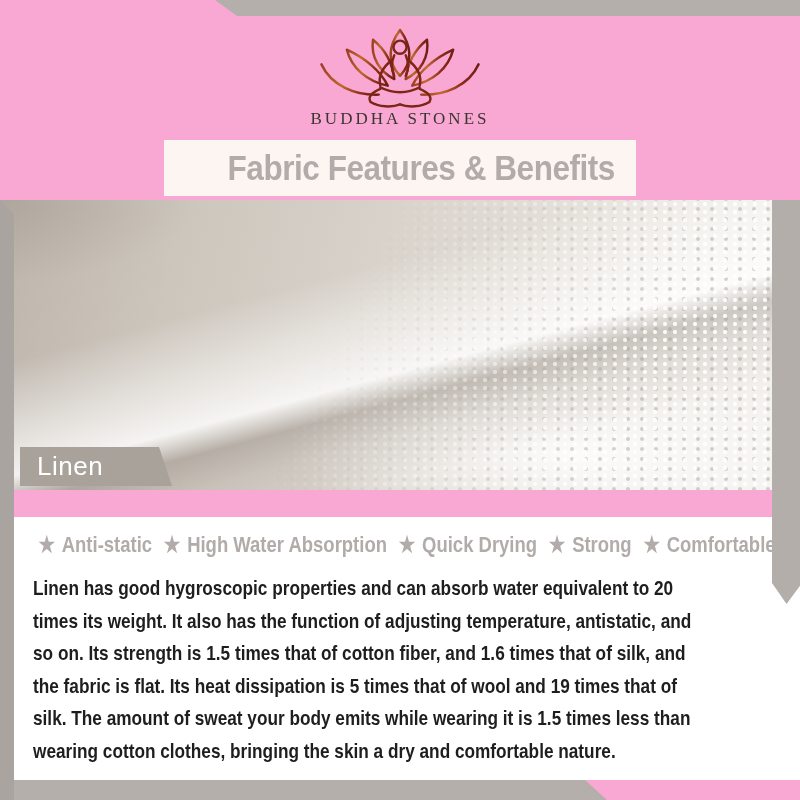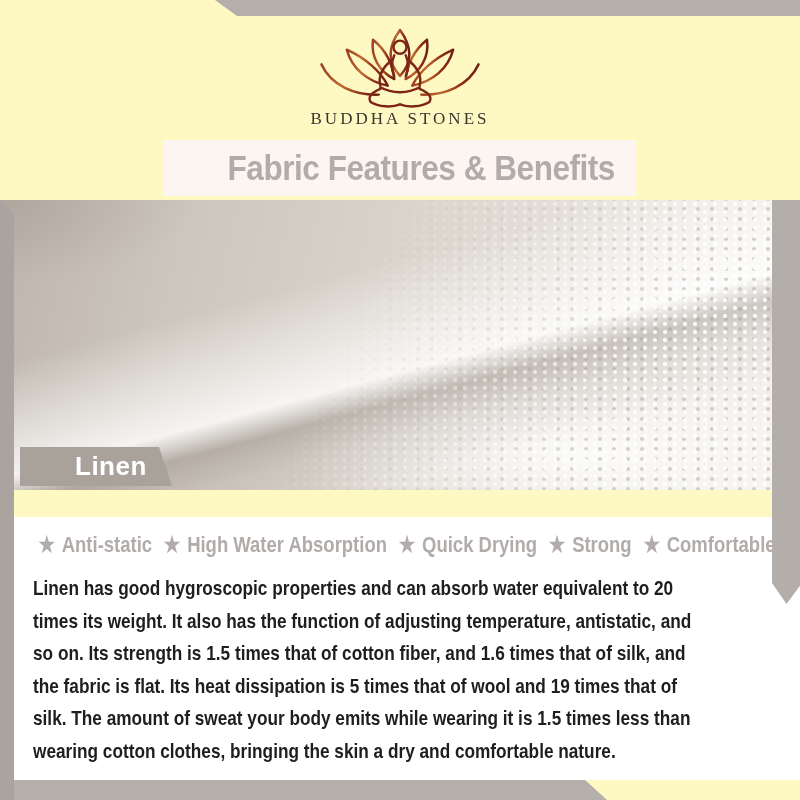--- a/index.html
+++ b/index.html
@@ -3,21 +3,21 @@
 <meta charset="utf-8">
 <style>
   html,body { margin:0; padding:0; }
   body {
     width:800px; height:800px;
     font-family:"Liberation Sans", sans-serif;
     background:#f8ece8;
     position:relative;
     overflow:hidden;
   }
-  .canvas { position:absolute; inset:0; width:800px; height:800px; background:#fef9c3; overflow:hidden; }
+  .canvas { position:absolute; inset:0; width:800px; height:800px; background:#f9a8d4; overflow:hidden; }
 
   
   .band-top {
     position:absolute; left:215px; top:0; width:585px; height:16px;
     background:#b4afab;
     clip-path:polygon(0 0, 100% 0, 100% 100%, 22px 100%);
   }
   .band-bottom {
     position:absolute; left:0; top:780px; width:607px; height:20px;
     background:#b4afab;
@@ -79,22 +79,22 @@
     -webkit-mask:linear-gradient(295deg, rgba(0,0,0,0.95) 22%, rgba(0,0,0,0) 58%);
             mask:linear-gradient(295deg, rgba(0,0,0,0.95) 22%, rgba(0,0,0,0) 58%);
   }
 
   
   .linen-label {
     position:absolute; left:20px; top:447px; width:152px; height:39px;
     background:#a8a29b;
     clip-path:polygon(0 0, calc(100% - 13px) 0, 100% 100%, 0 100%);
     z-index:8;
-    color:#ffffff; font-size:26px; font-weight:bold; line-height:39px;
-    padding-left:55px; box-sizing:border-box; letter-spacing:0.5px;
+    color:#ffffff; font-size:26px; font-weight:normal; line-height:39px;
+    padding-left:17px; box-sizing:border-box; letter-spacing:0.5px;
   }
 
   
   .content-box {
     position:absolute; left:14px; top:517px; width:786px; height:263px;
     background:#ffffff; z-index:5;
   }
   .features-row {
     position:absolute; top:15px; left:0; right:0;
     display:flex; justify-content:center; align-items:center; gap:14px;

